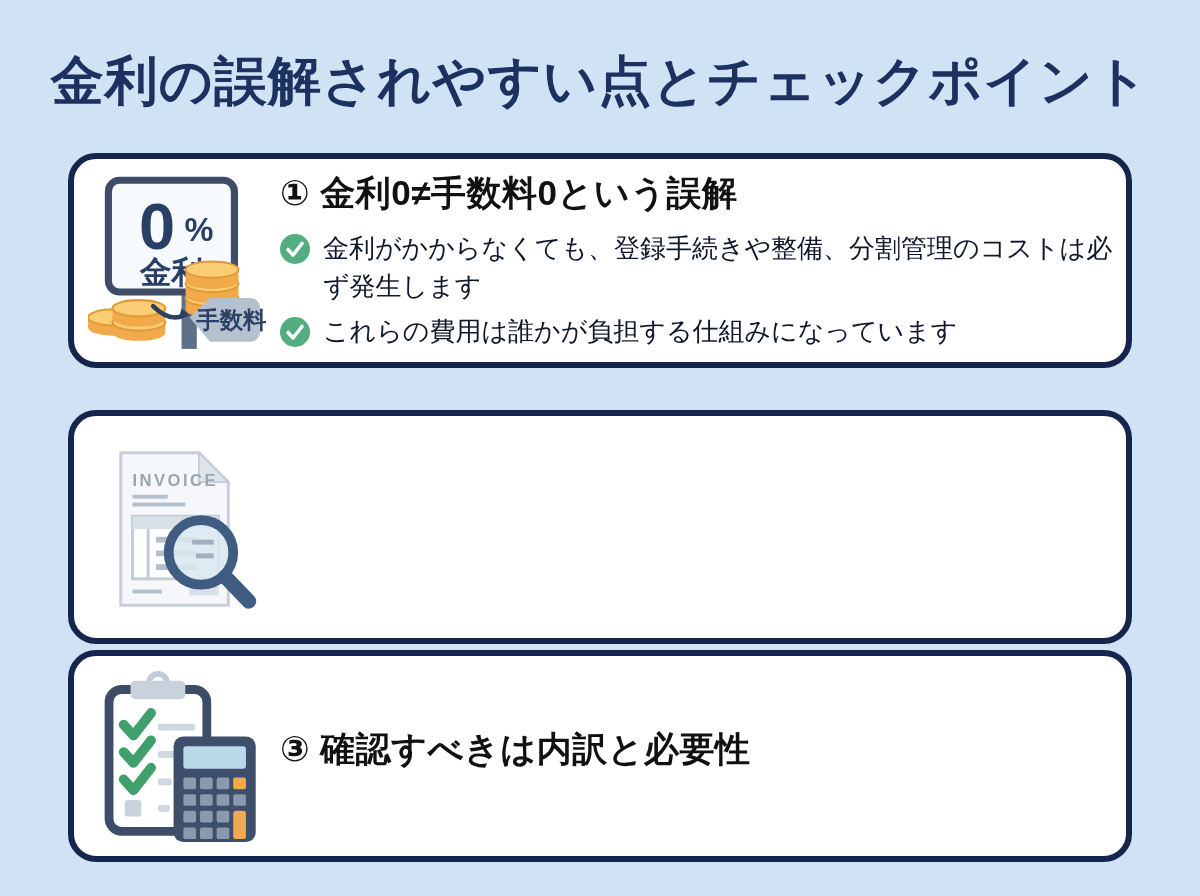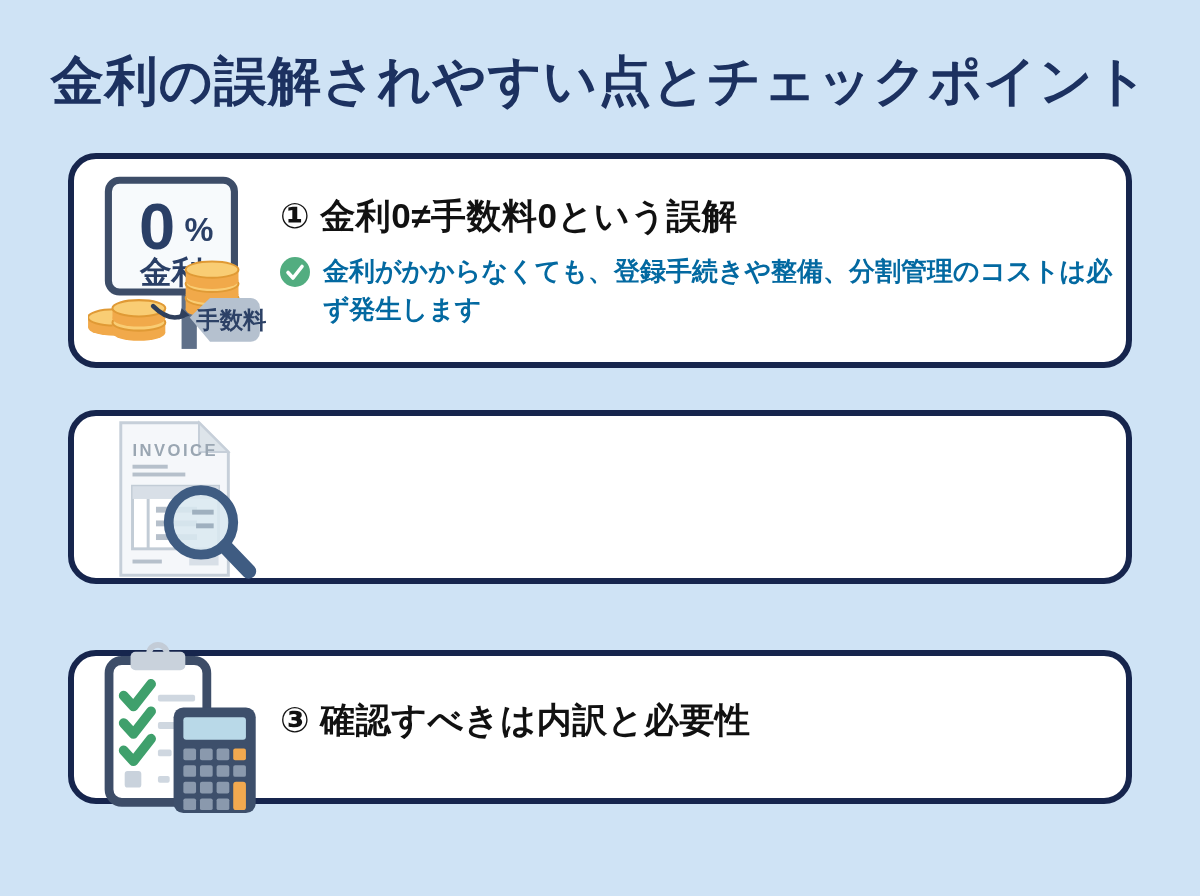--- a/index.html
+++ b/index.html
@@ -17,36 +17,36 @@
     color:#1c3160;
   }
   .card {
     position:absolute; left:68px; width:1064px;
     background:#ffffff;
     border:6px solid #16254d;
     border-radius:28px;
     display:flex; align-items:center;
   }
   .card-1 { top:153px; height:215px; }
-  .card-2 { top:410px; height:174px; }
-  .card-3 { top:650px; height:154px; }
+  .card-2 { top:410px; height:234px; }
+  .card-3 { top:650px; height:212px; }
   .icon-wrap {
     flex:0 0 206px; width:206px;
     display:flex; align-items:center; justify-content:center;
   }
   .content { flex:1; padding-right:12px; }
   .card-heading {
     font-size:35px; font-weight:900; color:#111111;
     margin-bottom:13px; letter-spacing:0.5px;
   }
   .bullet { display:flex; align-items:flex-start; margin-bottom:8px; }
   .bullet:last-child { margin-bottom:0; }
   .check-badge { flex:0 0 30px; width:30px; height:30px; margin-top:4px; margin-right:13px; }
   .bullet-text {
-    font-size:26px; font-weight:700; color:#0369a1; line-height:1.45;
+    font-size:26px; font-weight:400; color:#0f172a; line-height:1.45;
   }
   svg text { font-family:"Liberation Sans","DejaVu Sans",sans-serif; }
 </style>
 </head>
 <body>
 
 <h1 class="page-title">金利の誤解されやすい点とチェックポイント</h1>
 
 <section class="card card-1">
   <div class="icon-wrap">
@@ -105,20 +105,27 @@
     </svg>
   </div>
   <div class="content">
     <div class="card-heading">① 金利0≠手数料0という誤解</div>
     <div class="bullet">
       <svg class="check-badge" viewBox="0 0 30 30">
           <circle cx="15" cy="15" r="15" fill="#52ad80"></circle>
           <polyline points="8,15.5 13,21 22,9.5" fill="none" stroke="#ffffff" stroke-width="3.6" stroke-linecap="round" stroke-linejoin="round"></polyline>
         </svg>
       <div class="bullet-text">金利がかからなくても、登録手続きや整備、分割管理のコストは必ず発生します</div>
+    </div>
+    <div class="bullet">
+      <svg class="check-badge" viewBox="0 0 30 30">
+          <circle cx="15" cy="15" r="15" fill="#52ad80"></circle>
+          <polyline points="8,15.5 13,21 22,9.5" fill="none" stroke="#ffffff" stroke-width="3.6" stroke-linecap="round" stroke-linejoin="round"></polyline>
+        </svg>
+      <div class="bullet-text">これらの費用は誰かが負担する仕組みになっています</div>
     </div>
   </div>
 </section>
 
 <section class="card card-2">
   <div class="icon-wrap">
     <svg width="172" height="176" viewBox="0 0 175 180" aria-hidden="true">
 
       <path d="M30 14 H110 L140 44 V170 H30 Z" fill="#f5f7fa" stroke="#c6cfd9" stroke-width="3"></path>
       <path d="M110 14 L140 44 H110 Z" fill="#dde4ea" stroke="#c6cfd9" stroke-width="2"></path>

